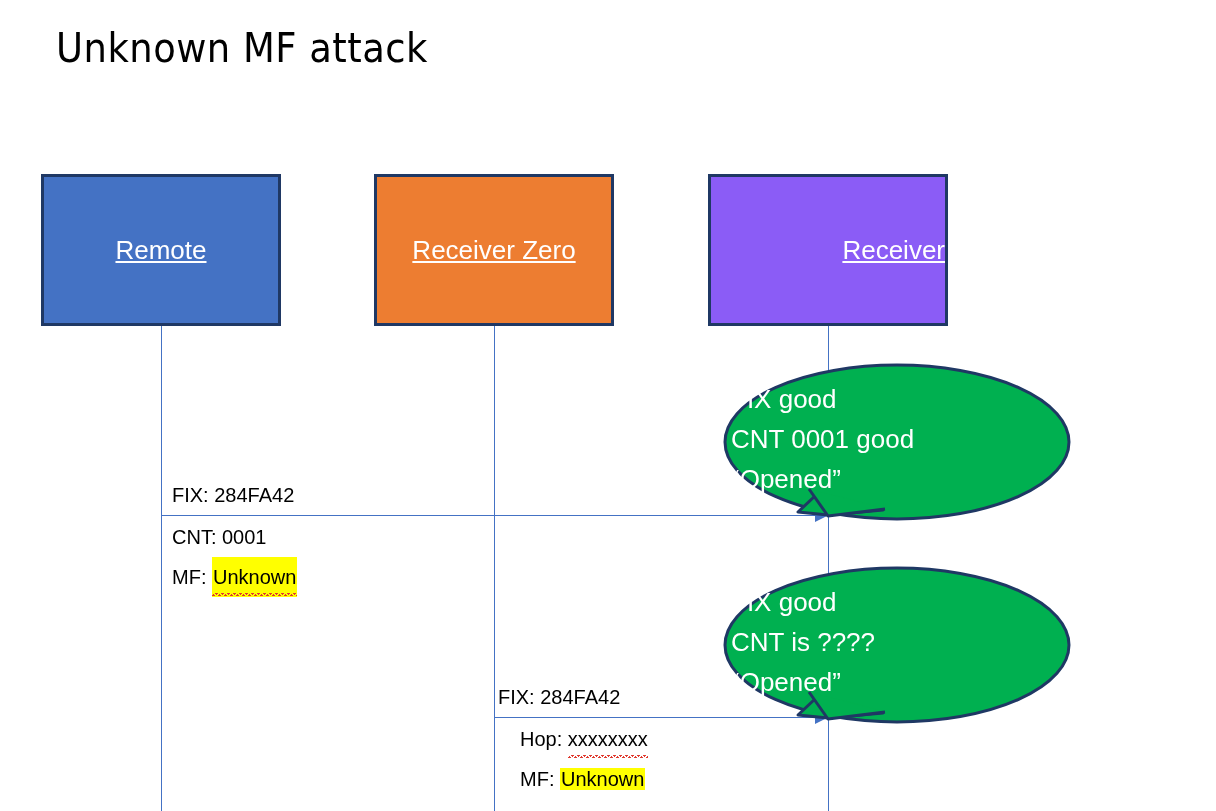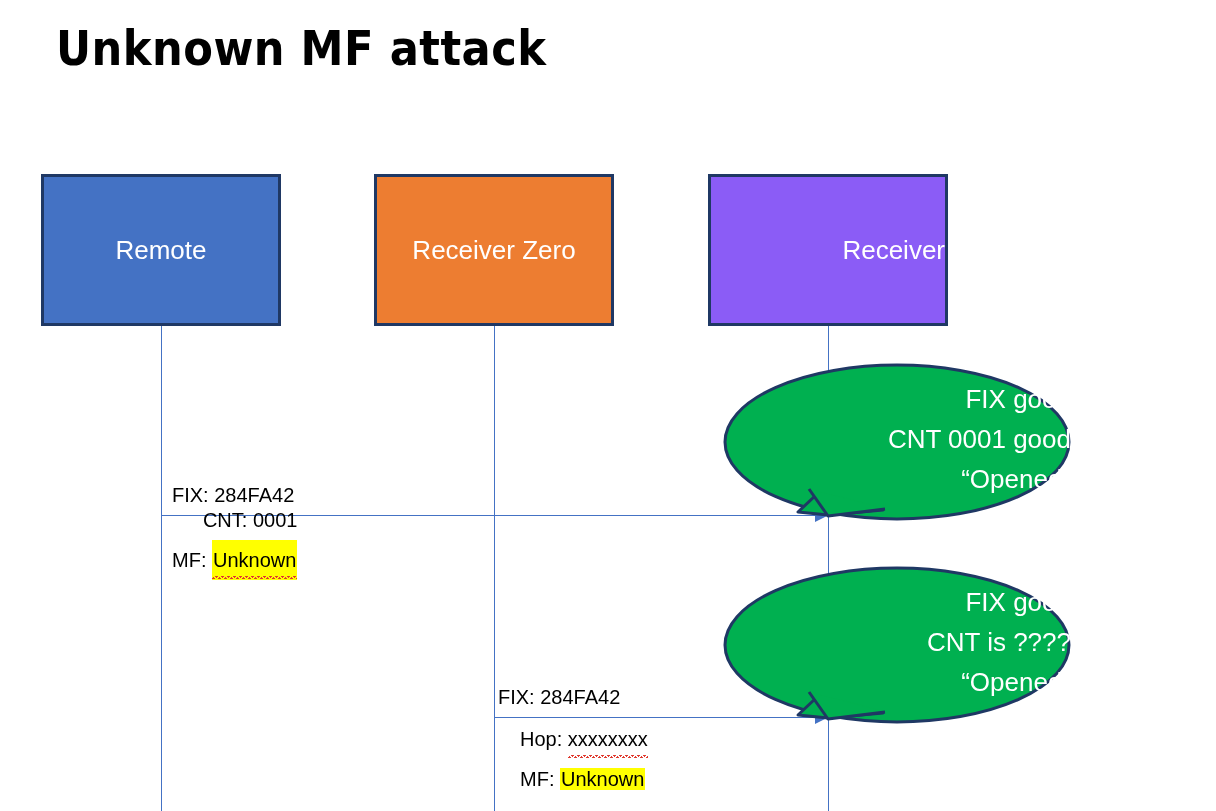--- a/index.html
+++ b/index.html
@@ -19,22 +19,22 @@
     overflow: hidden;
   }
 
   
   .slide-title {
     position: absolute;
     left: 56px;
     top: 8px;
     width: 900px;
     font-family: "DejaVu Sans Condensed", "Liberation Sans", sans-serif;
-    font-weight: 700;
-    font-size: 48px;
+    font-weight: 400;
+    font-size: 41px;
     line-height: 80px;
     letter-spacing: 0.5px;
     color: #000000;
     white-space: nowrap;
   }
 
   
   .lifeline {
     position: absolute;
     width: 1px;
@@ -53,20 +53,21 @@
     width: 240px;
     height: 152px;
     box-sizing: border-box;
     border: 3px solid #1F3864;
     display: flex;
     align-items: center;
     justify-content: center;
     color: #ffffff;
     font-size: 26px;
     font-weight: 400;
+    text-decoration: underline;
   }
   .actor-box.remote   { left: 41px;  background: #4472C4; }
   .actor-box.flipper  { left: 374px; background: #ED7D31; }
   .actor-box.receiver { left: 708px; background: #8b5cf6; justify-content: flex-end; }
 
   
   .msg-arrow {
     position: absolute;
     height: 1px;
     background: #4472C4;
@@ -86,21 +87,21 @@
 
   
   .msg-label {
     position: absolute;
     font-size: 20px;
     line-height: 40px;
     color: #000000;
     white-space: nowrap;
   }
   .msg-label.first-top  { left: 172px; top: 475px; }
-  .msg-label.first-bot  { left: 172px; top: 500px; text-align: right; }
+  .msg-label.first-bot  { left: 172px; top: 517px; }
   .msg-label.second-top { left: 498px; top: 677px; }
   .msg-label.second-bot { left: 520px; top: 719px; }
 
   .hl {
     background: #FFFF00;
     padding: 0 1px;
   }
   .squiggle {
     position: relative;
     display: inline-block;
@@ -117,24 +118,24 @@
       radial-gradient(circle at 4.5px 0.4px, #E03A2F 1.1px, transparent 1.3px);
     background-size: 6px 3px;
     background-repeat: repeat-x;
   }
 
   
   .callout { position: absolute; }
   .callout svg { display: block; overflow: visible; }
   .callout .bubble-text {
     position: absolute;
-    left: 0;
+    left: 8px;
     top: 0;
     width: 348px;
-    text-align: right;
+    text-align: left;
     color: #ffffff;
     font-size: 26px;
     line-height: 40px;
     padding-top: 17px;
     box-sizing: border-box;
     pointer-events: none;
   }
   .callout.one { left: 723px; top: 362px; }
   .callout.two { left: 723px; top: 565px; }
 </style>

